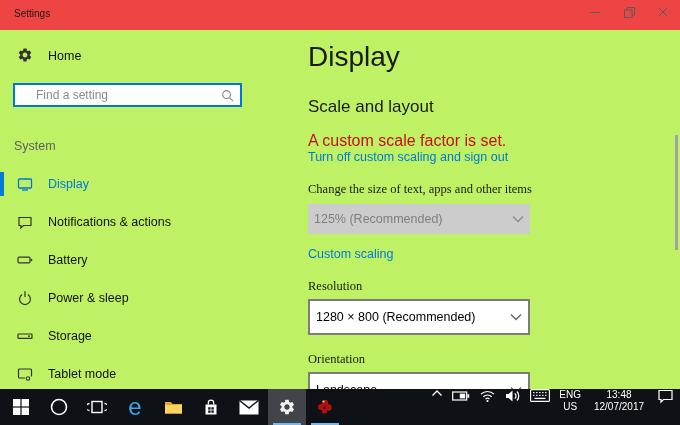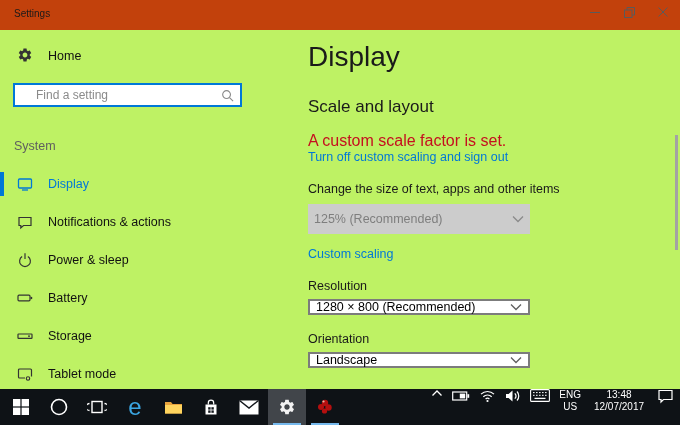--- a/index.html
+++ b/index.html
@@ -1,20 +1,20 @@
 <!DOCTYPE html>
 <html><head>
 <meta charset="utf-8">
 <style>
   * { margin:0; padding:0; box-sizing:border-box; }
   body { font-family:"Liberation Sans", sans-serif; background:#888; }
   .screen { position:relative; width:680px; height:425px; background:#fff; overflow:hidden; }
 
   
-  .titlebar { height:30px; display:flex; justify-content:space-between; align-items:flex-start; background:#c2410c; }
+  .titlebar { height:30px; display:flex; justify-content:space-between; align-items:flex-start; background:#ef4444; }
   .title-text { font-size:10px; color:#1a1a1a; padding:8px 0 0 14px; }
   .caption-buttons { display:flex; }
   .caption-btn { width:34px; height:24px; display:flex; align-items:center; justify-content:center; }
 
   
   .app-body { position:absolute; top:30px; left:0; right:0; bottom:36px; display:flex; background:#bef264;gap:32px; }
 
   
   .sidebar { width:256px; flex:0 0 256px; padding-top:8px; }
   .home-row { display:flex; align-items:center; height:36px; padding-left:17px; gap:15px; font-size:12.5px; color:#111; }
@@ -29,24 +29,24 @@
   .nav-item.active { color:#0078d7; }
   .nav-item.active::before { content:""; position:absolute; left:0; top:7px; bottom:7px; width:4px; background:#0078d7; }
 
   
   .main { flex:1; padding:12px 0 0 20px; position:relative; }
   .page-title { font-size:28px; font-weight:300; color:#1a1a1a; line-height:30px; }
   .section-title { margin-top:25px; font-size:17px; font-weight:400; color:#1a1a1a; }
   .warning-text { margin-top:16px; font-size:16px; color:#c50f1f; line-height:15px; }
   .link { font-size:12.5px; color:#0078d7; line-height:15px; cursor:pointer; }
   .signout-link { margin-top:2px; }
-  .field-label { margin-top:17px; font-size:12.5px; color:#1a1a1a; line-height:15px; }
+  .field-label { margin-top:17px; font-size:12.5px; color:#1a1a1a; line-height:15px;font-family:Liberation Serif, serif; }
   .select { width:222px; display:flex; align-items:center; justify-content:space-between; padding:0 6px; font-size:12.5px; }
   .select-disabled { margin-top:7px; height:30px; background:#cccccc; color:#7e7e7e; }
-  .select-enabled { margin-top:5px; height:16px; background:#fff; border:2px solid #7c7c7c; color:#000; }
+  .select-enabled { margin-top:5px; height:36px; background:#fff; border:2px solid #7c7c7c; color:#000; }
   .custom-scaling-link { margin-top:13px; }
   .scrollbar-thumb { position:absolute; right:2px; top:105px; width:3px; height:115px; background:#a3a3a3; }
 
   
   .taskbar { position:absolute; bottom:0; left:0; right:0; height:36px; background:#0e1216; display:flex; align-items:stretch; color:#f2f2f2; }
   .tb-left { display:flex; padding-left:2px; }
   .tb-cell { width:38px; display:flex; align-items:center; justify-content:center; position:relative; }
   .tb-cell.active-tile { background:#41454a; }
   .tb-underline::after { content:""; position:absolute; bottom:0; left:5px; right:5px; height:2px; background:#76b9ed; }
   .edge-e { font-size:24px; font-weight:400; color:#3ba7e3; line-height:24px; }
@@ -121,34 +121,34 @@
           <span class="ico">
             <svg width="16" height="16" viewBox="0 0 16 16">
                 <path d="M2 3.5 h12 v8 H6.5 L3.8 14 v-2.5 H2 z" fill="none" stroke="#333" stroke-width="1.2"></path>
               </svg>
           </span>
           <span>Notifications &amp; actions</span>
         </div>
         <div class="nav-item">
           <span class="ico">
             <svg width="16" height="16" viewBox="0 0 16 16">
+                <rect x="1" y="5.2" width="12" height="5.6" rx="1" fill="none" stroke="#333" stroke-width="1.2"></rect>
+                <rect x="13.6" y="6.9" width="1.6" height="2.2" fill="#333"></rect>
+              </svg>
+          </span>
+          <span>Battery</span>
+        </div>
+        <div class="nav-item">
+          <span class="ico">
+            <svg width="16" height="16" viewBox="0 0 16 16">
                 <path d="M5.1 4.6 a5.4 5.4 0 1 0 5.8 0" fill="none" stroke="#333" stroke-width="1.2"></path>
                 <line x1="8" y1="1.3" x2="8" y2="7" stroke="#333" stroke-width="1.2"></line>
               </svg>
           </span>
           <span>Power &amp; sleep</span>
-        </div>
-        <div class="nav-item">
-          <span class="ico">
-            <svg width="16" height="16" viewBox="0 0 16 16">
-                <rect x="1" y="5.2" width="12" height="5.6" rx="1" fill="none" stroke="#333" stroke-width="1.2"></rect>
-                <rect x="13.6" y="6.9" width="1.6" height="2.2" fill="#333"></rect>
-              </svg>
-          </span>
-          <span>Battery</span>
         </div>
         <div class="nav-item">
           <span class="ico">
             <svg width="16" height="16" viewBox="0 0 16 16">
                 <rect x="1" y="6" width="14" height="4.4" rx="0.6" fill="none" stroke="#333" stroke-width="1.2"></rect>
                 <line x1="11" y1="8.2" x2="13" y2="8.2" stroke="#333" stroke-width="1.2"></line>
               </svg>
           </span>
           <span>Storage</span>
         </div>

